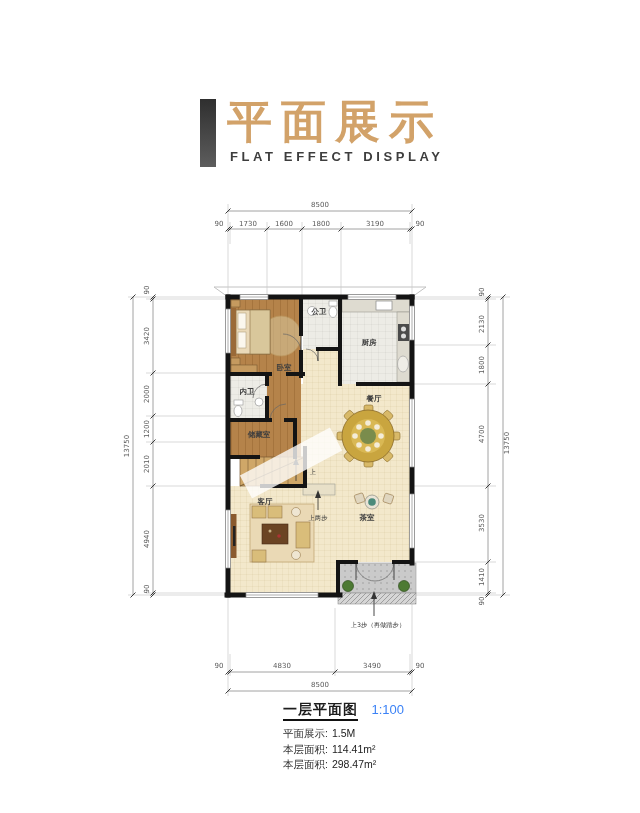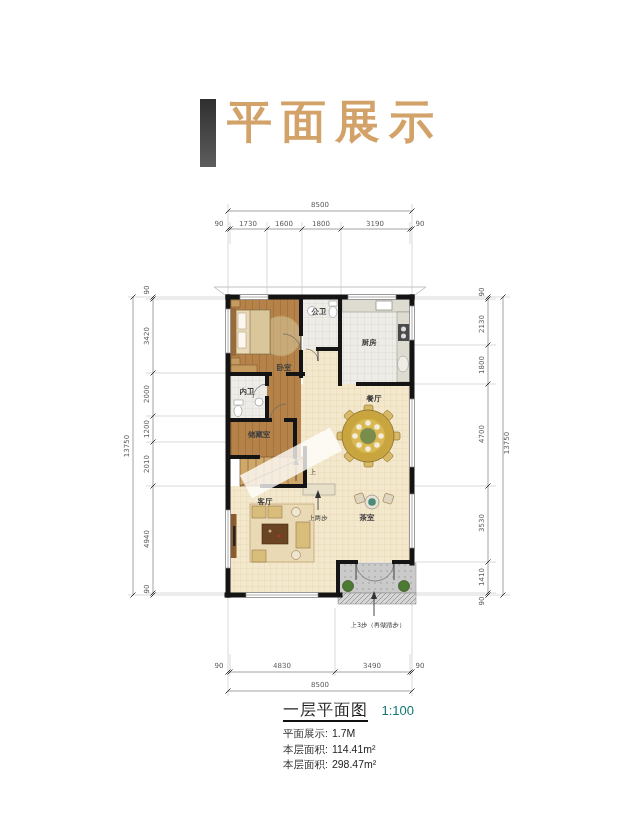--- a/index.html
+++ b/index.html
@@ -7,23 +7,23 @@
         font-family:"Liberation Sans","DejaVu Sans",sans-serif;margin-top:29px;}
   
   .accent-bar{position:absolute;left:200px;top:70px;width:16px;height:68px;
               background:linear-gradient(#2f2f2f,#5d5d5d);}
   .page-title{position:absolute;left:227px;top:63px;font-size:45px;font-weight:bold;
               color:#d2a269;letter-spacing:9px;white-space:nowrap;}
   .page-subtitle{position:absolute;left:230px;top:120px;font-size:13px;font-weight:bold;
               color:#3d3d3d;letter-spacing:3.6px;white-space:nowrap;}
   
   .caption{position:absolute;left:283px;top:671px;color:#1d1d1d;white-space:nowrap;}
-  .caption .cap-main{font-size:16px;font-weight:normal;border-bottom:2.5px solid #111;
+  .caption .cap-main{font-size:14px;font-weight:bold;border-bottom:2.5px solid #111;
               padding-bottom:2px;letter-spacing:1px;}
-  .caption .cap-scale{font-size:13px;margin-left:9px;color:#0f766e;}
+  .caption .cap-scale{font-size:13px;margin-left:9px;color:#3b82f6;}
   .info{position:absolute;left:283px;top:697px;font-size:10.5px;color:#333;line-height:15.5px;}
   .info .row{white-space:nowrap;}
   .info .val{margin-left:4px;color:#222;}
   
   .footer{position:absolute;left:0;top:772px;width:640px;height:41px;background:#fff;}
   .red-arrow{position:absolute;left:-5px;top:2px;width:0;height:0;
              border-top:19px solid transparent;border-bottom:19px solid transparent;
              border-left:27px solid #a52f25;}
   .footer-text{position:absolute;left:21px;top:6px;font-size:22px;font-weight:bold;
              color:#1c1c1c;white-space:nowrap;letter-spacing:0.5px;}
@@ -33,20 +33,21 @@
   text.room{font-size:7.5px;font-weight:bold;fill:#3f3f3f;}
   text.small{font-size:6.3px;fill:#333;}
 </style>
 </head>
 <body>
 
 <div class="page">
 
   <div class="accent-bar"></div>
   <div class="page-title">平面展示</div>
+  <div class="page-subtitle">FLAT EFFECT DISPLAY</div>
 
   <svg width="640" height="517" viewBox="0 0 640 517">
     <defs>
       <pattern id="wood" width="7" height="7" patternUnits="userSpaceOnUse">
         <rect width="7" height="7" fill="#b5834a"></rect>
         <line x1="0.5" y1="0" x2="0.5" y2="7" stroke="#98683490" stroke-width="1"></line>
       </pattern>
       <pattern id="tile" width="7" height="7" patternUnits="userSpaceOnUse">
         <rect width="7" height="7" fill="#edece6"></rect>
         <path d="M7 0H0V7" stroke="rgba(0,0,0,0.10)" fill="none" stroke-width="0.7"></path>
@@ -386,21 +387,21 @@
     </g>
   </svg>
 
   <div class="caption">
     <span class="cap-main">一层平面图</span>
     <span class="cap-scale">1:100</span>
   </div>
 
   <div class="info">
     <div class="row">
-      <span>平面展示:</span><span class="val">1.7M</span>
+      <span>平面展示:</span><span class="val">1.5M</span>
     </div>
     <div class="row">
       <span>本层面积:</span><span class="val">114.41m²</span>
     </div>
     <div class="row">
       <span>本层面积:</span><span class="val">298.47m²</span>
     </div>
   </div>
 
 

